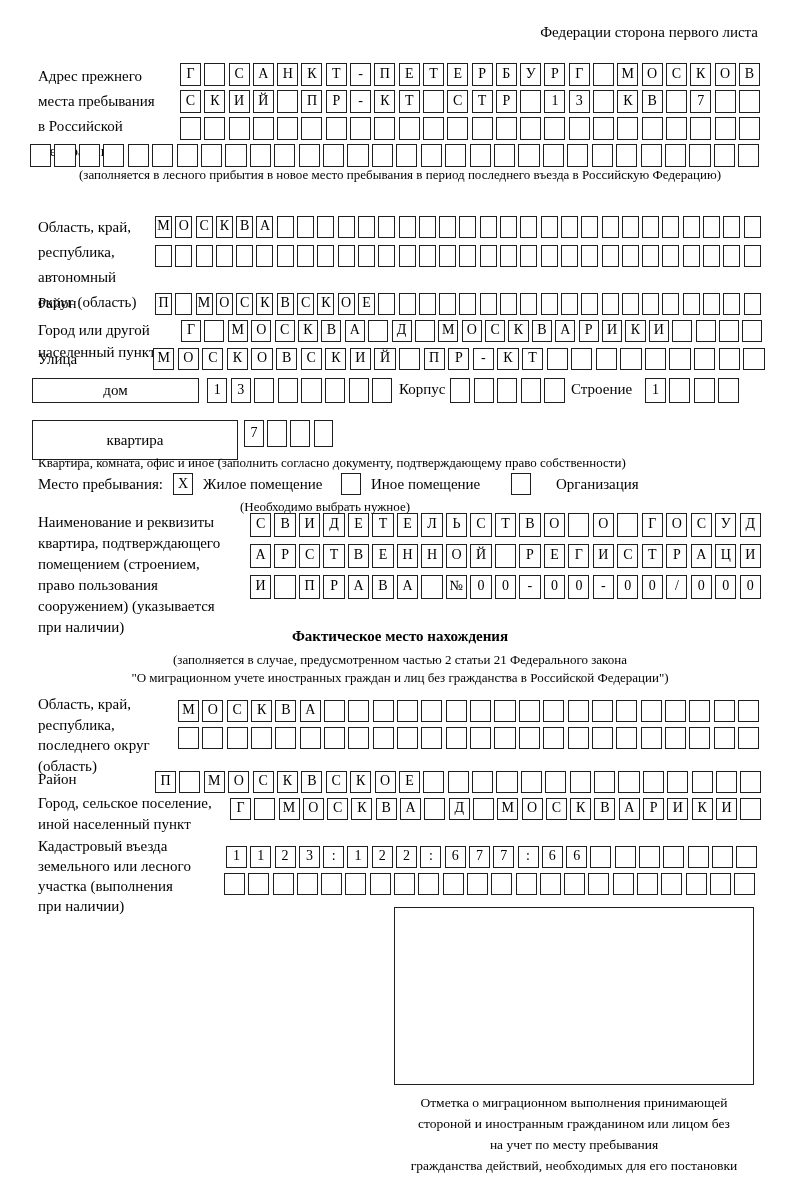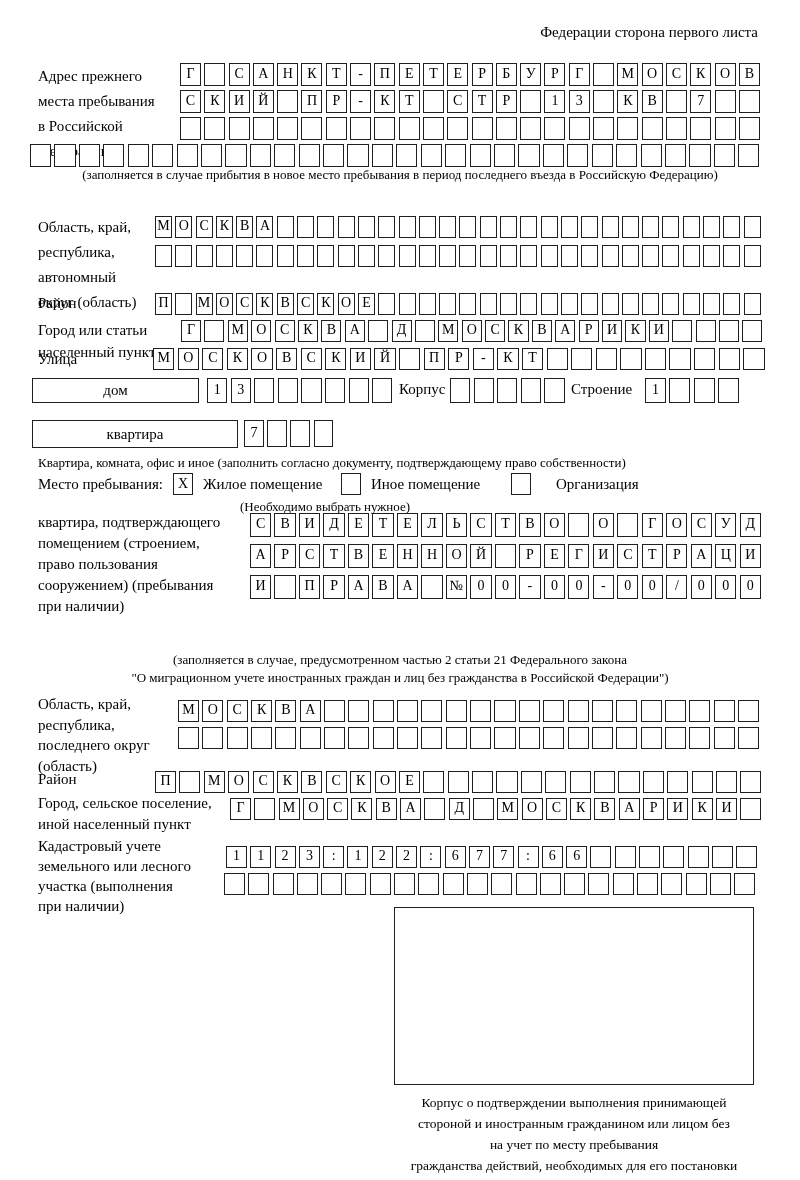--- a/index.html
+++ b/index.html
@@ -29,75 +29,77 @@
   <div class="abs label" style="left:38px;top:64px;line-height:25px">
     <div>Адрес прежнего</div>
     <div>места пребывания</div>
     <div>в Российской</div>
     <div>Федерации</div>
   </div>
   <div class="cellrow" style="left: 180px; top: 63px;"><span class="cell" style="width: 21px; height: 23px; line-height: 19px;">Г</span><span class="cell" style="width: 21px; height: 23px; line-height: 19px;"></span><span class="cell" style="width: 21px; height: 23px; line-height: 19px;">С</span><span class="cell" style="width: 21px; height: 23px; line-height: 19px;">А</span><span class="cell" style="width: 21px; height: 23px; line-height: 19px;">Н</span><span class="cell" style="width: 21px; height: 23px; line-height: 19px;">К</span><span class="cell" style="width: 21px; height: 23px; line-height: 19px;">Т</span><span class="cell" style="width: 21px; height: 23px; line-height: 19px;">-</span><span class="cell" style="width: 21px; height: 23px; line-height: 19px;">П</span><span class="cell" style="width: 21px; height: 23px; line-height: 19px;">Е</span><span class="cell" style="width: 21px; height: 23px; line-height: 19px;">Т</span><span class="cell" style="width: 21px; height: 23px; line-height: 19px;">Е</span><span class="cell" style="width: 21px; height: 23px; line-height: 19px;">Р</span><span class="cell" style="width: 21px; height: 23px; line-height: 19px;">Б</span><span class="cell" style="width: 21px; height: 23px; line-height: 19px;">У</span><span class="cell" style="width: 21px; height: 23px; line-height: 19px;">Р</span><span class="cell" style="width: 21px; height: 23px; line-height: 19px;">Г</span><span class="cell" style="width: 21px; height: 23px; line-height: 19px;"></span><span class="cell" style="width: 21px; height: 23px; line-height: 19px;">М</span><span class="cell" style="width: 21px; height: 23px; line-height: 19px;">О</span><span class="cell" style="width: 21px; height: 23px; line-height: 19px;">С</span><span class="cell" style="width: 21px; height: 23px; line-height: 19px;">К</span><span class="cell" style="width: 21px; height: 23px; line-height: 19px;">О</span><span class="cell" style="width: 21px; height: 23px; line-height: 19px;">В</span></div>
   <div class="cellrow" style="left: 180px; top: 90px;"><span class="cell" style="width: 21px; height: 23px; line-height: 19px;">С</span><span class="cell" style="width: 21px; height: 23px; line-height: 19px;">К</span><span class="cell" style="width: 21px; height: 23px; line-height: 19px;">И</span><span class="cell" style="width: 21px; height: 23px; line-height: 19px;">Й</span><span class="cell" style="width: 21px; height: 23px; line-height: 19px;"></span><span class="cell" style="width: 21px; height: 23px; line-height: 19px;">П</span><span class="cell" style="width: 21px; height: 23px; line-height: 19px;">Р</span><span class="cell" style="width: 21px; height: 23px; line-height: 19px;">-</span><span class="cell" style="width: 21px; height: 23px; line-height: 19px;">К</span><span class="cell" style="width: 21px; height: 23px; line-height: 19px;">Т</span><span class="cell" style="width: 21px; height: 23px; line-height: 19px;"></span><span class="cell" style="width: 21px; height: 23px; line-height: 19px;">С</span><span class="cell" style="width: 21px; height: 23px; line-height: 19px;">Т</span><span class="cell" style="width: 21px; height: 23px; line-height: 19px;">Р</span><span class="cell" style="width: 21px; height: 23px; line-height: 19px;"></span><span class="cell" style="width: 21px; height: 23px; line-height: 19px;">1</span><span class="cell" style="width: 21px; height: 23px; line-height: 19px;">3</span><span class="cell" style="width: 21px; height: 23px; line-height: 19px;"></span><span class="cell" style="width: 21px; height: 23px; line-height: 19px;">К</span><span class="cell" style="width: 21px; height: 23px; line-height: 19px;">В</span><span class="cell" style="width: 21px; height: 23px; line-height: 19px;"></span><span class="cell" style="width: 21px; height: 23px; line-height: 19px;">7</span><span class="cell" style="width: 21px; height: 23px; line-height: 19px;"></span><span class="cell" style="width: 21px; height: 23px; line-height: 19px;"></span></div>
   <div class="cellrow" style="left: 180px; top: 117px;"><span class="cell" style="width: 21px; height: 23px; line-height: 19px;"></span><span class="cell" style="width: 21px; height: 23px; line-height: 19px;"></span><span class="cell" style="width: 21px; height: 23px; line-height: 19px;"></span><span class="cell" style="width: 21px; height: 23px; line-height: 19px;"></span><span class="cell" style="width: 21px; height: 23px; line-height: 19px;"></span><span class="cell" style="width: 21px; height: 23px; line-height: 19px;"></span><span class="cell" style="width: 21px; height: 23px; line-height: 19px;"></span><span class="cell" style="width: 21px; height: 23px; line-height: 19px;"></span><span class="cell" style="width: 21px; height: 23px; line-height: 19px;"></span><span class="cell" style="width: 21px; height: 23px; line-height: 19px;"></span><span class="cell" style="width: 21px; height: 23px; line-height: 19px;"></span><span class="cell" style="width: 21px; height: 23px; line-height: 19px;"></span><span class="cell" style="width: 21px; height: 23px; line-height: 19px;"></span><span class="cell" style="width: 21px; height: 23px; line-height: 19px;"></span><span class="cell" style="width: 21px; height: 23px; line-height: 19px;"></span><span class="cell" style="width: 21px; height: 23px; line-height: 19px;"></span><span class="cell" style="width: 21px; height: 23px; line-height: 19px;"></span><span class="cell" style="width: 21px; height: 23px; line-height: 19px;"></span><span class="cell" style="width: 21px; height: 23px; line-height: 19px;"></span><span class="cell" style="width: 21px; height: 23px; line-height: 19px;"></span><span class="cell" style="width: 21px; height: 23px; line-height: 19px;"></span><span class="cell" style="width: 21px; height: 23px; line-height: 19px;"></span><span class="cell" style="width: 21px; height: 23px; line-height: 19px;"></span><span class="cell" style="width: 21px; height: 23px; line-height: 19px;"></span></div>
   <div class="cellrow" style="left: 30px; top: 144px;"><span class="cell" style="width: 21.13px; height: 23px; line-height: 19px;"></span><span class="cell" style="width: 21.13px; height: 23px; line-height: 19px;"></span><span class="cell" style="width: 21.13px; height: 23px; line-height: 19px;"></span><span class="cell" style="width: 21.13px; height: 23px; line-height: 19px;"></span><span class="cell" style="width: 21.13px; height: 23px; line-height: 19px;"></span><span class="cell" style="width: 21.13px; height: 23px; line-height: 19px;"></span><span class="cell" style="width: 21.13px; height: 23px; line-height: 19px;"></span><span class="cell" style="width: 21.13px; height: 23px; line-height: 19px;"></span><span class="cell" style="width: 21.13px; height: 23px; line-height: 19px;"></span><span class="cell" style="width: 21.13px; height: 23px; line-height: 19px;"></span><span class="cell" style="width: 21.13px; height: 23px; line-height: 19px;"></span><span class="cell" style="width: 21.13px; height: 23px; line-height: 19px;"></span><span class="cell" style="width: 21.13px; height: 23px; line-height: 19px;"></span><span class="cell" style="width: 21.13px; height: 23px; line-height: 19px;"></span><span class="cell" style="width: 21.13px; height: 23px; line-height: 19px;"></span><span class="cell" style="width: 21.13px; height: 23px; line-height: 19px;"></span><span class="cell" style="width: 21.13px; height: 23px; line-height: 19px;"></span><span class="cell" style="width: 21.13px; height: 23px; line-height: 19px;"></span><span class="cell" style="width: 21.13px; height: 23px; line-height: 19px;"></span><span class="cell" style="width: 21.13px; height: 23px; line-height: 19px;"></span><span class="cell" style="width: 21.13px; height: 23px; line-height: 19px;"></span><span class="cell" style="width: 21.13px; height: 23px; line-height: 19px;"></span><span class="cell" style="width: 21.13px; height: 23px; line-height: 19px;"></span><span class="cell" style="width: 21.13px; height: 23px; line-height: 19px;"></span><span class="cell" style="width: 21.13px; height: 23px; line-height: 19px;"></span><span class="cell" style="width: 21.13px; height: 23px; line-height: 19px;"></span><span class="cell" style="width: 21.13px; height: 23px; line-height: 19px;"></span><span class="cell" style="width: 21.13px; height: 23px; line-height: 19px;"></span><span class="cell" style="width: 21.13px; height: 23px; line-height: 19px;"></span><span class="cell" style="width: 21.13px; height: 23px; line-height: 19px;"></span></div>
-  <div class="abs caption center" style="top:167px">(заполняется в случае прибытия в новое место пребывания в период последнего въезда в Российскую Федерацию)</div>
+  <div class="abs caption center" style="top:167px">(заполняется в лесного прибытия в новое место пребывания в период последнего въезда в Российскую Федерацию)</div>
 
 
   <div class="abs label" style="left:38px;top:215px;line-height:25px">
     <div>Область, край,</div>
     <div>республика,</div>
     <div>автономный</div>
     <div>округ (область)</div>
   </div>
   <div class="cellrow" style="left: 155px; top: 216px;"><span class="cell" style="width: 17px; height: 22px; line-height: 18px;">М</span><span class="cell" style="width: 17px; height: 22px; line-height: 18px;">О</span><span class="cell" style="width: 17px; height: 22px; line-height: 18px;">С</span><span class="cell" style="width: 17px; height: 22px; line-height: 18px;">К</span><span class="cell" style="width: 17px; height: 22px; line-height: 18px;">В</span><span class="cell" style="width: 17px; height: 22px; line-height: 18px;">А</span><span class="cell" style="width: 17px; height: 22px; line-height: 18px;"></span><span class="cell" style="width: 17px; height: 22px; line-height: 18px;"></span><span class="cell" style="width: 17px; height: 22px; line-height: 18px;"></span><span class="cell" style="width: 17px; height: 22px; line-height: 18px;"></span><span class="cell" style="width: 17px; height: 22px; line-height: 18px;"></span><span class="cell" style="width: 17px; height: 22px; line-height: 18px;"></span><span class="cell" style="width: 17px; height: 22px; line-height: 18px;"></span><span class="cell" style="width: 17px; height: 22px; line-height: 18px;"></span><span class="cell" style="width: 17px; height: 22px; line-height: 18px;"></span><span class="cell" style="width: 17px; height: 22px; line-height: 18px;"></span><span class="cell" style="width: 17px; height: 22px; line-height: 18px;"></span><span class="cell" style="width: 17px; height: 22px; line-height: 18px;"></span><span class="cell" style="width: 17px; height: 22px; line-height: 18px;"></span><span class="cell" style="width: 17px; height: 22px; line-height: 18px;"></span><span class="cell" style="width: 17px; height: 22px; line-height: 18px;"></span><span class="cell" style="width: 17px; height: 22px; line-height: 18px;"></span><span class="cell" style="width: 17px; height: 22px; line-height: 18px;"></span><span class="cell" style="width: 17px; height: 22px; line-height: 18px;"></span><span class="cell" style="width: 17px; height: 22px; line-height: 18px;"></span><span class="cell" style="width: 17px; height: 22px; line-height: 18px;"></span><span class="cell" style="width: 17px; height: 22px; line-height: 18px;"></span><span class="cell" style="width: 17px; height: 22px; line-height: 18px;"></span><span class="cell" style="width: 17px; height: 22px; line-height: 18px;"></span><span class="cell" style="width: 17px; height: 22px; line-height: 18px;"></span></div>
   <div class="cellrow" style="left: 155px; top: 245px;"><span class="cell" style="width: 17px; height: 22px; line-height: 18px;"></span><span class="cell" style="width: 17px; height: 22px; line-height: 18px;"></span><span class="cell" style="width: 17px; height: 22px; line-height: 18px;"></span><span class="cell" style="width: 17px; height: 22px; line-height: 18px;"></span><span class="cell" style="width: 17px; height: 22px; line-height: 18px;"></span><span class="cell" style="width: 17px; height: 22px; line-height: 18px;"></span><span class="cell" style="width: 17px; height: 22px; line-height: 18px;"></span><span class="cell" style="width: 17px; height: 22px; line-height: 18px;"></span><span class="cell" style="width: 17px; height: 22px; line-height: 18px;"></span><span class="cell" style="width: 17px; height: 22px; line-height: 18px;"></span><span class="cell" style="width: 17px; height: 22px; line-height: 18px;"></span><span class="cell" style="width: 17px; height: 22px; line-height: 18px;"></span><span class="cell" style="width: 17px; height: 22px; line-height: 18px;"></span><span class="cell" style="width: 17px; height: 22px; line-height: 18px;"></span><span class="cell" style="width: 17px; height: 22px; line-height: 18px;"></span><span class="cell" style="width: 17px; height: 22px; line-height: 18px;"></span><span class="cell" style="width: 17px; height: 22px; line-height: 18px;"></span><span class="cell" style="width: 17px; height: 22px; line-height: 18px;"></span><span class="cell" style="width: 17px; height: 22px; line-height: 18px;"></span><span class="cell" style="width: 17px; height: 22px; line-height: 18px;"></span><span class="cell" style="width: 17px; height: 22px; line-height: 18px;"></span><span class="cell" style="width: 17px; height: 22px; line-height: 18px;"></span><span class="cell" style="width: 17px; height: 22px; line-height: 18px;"></span><span class="cell" style="width: 17px; height: 22px; line-height: 18px;"></span><span class="cell" style="width: 17px; height: 22px; line-height: 18px;"></span><span class="cell" style="width: 17px; height: 22px; line-height: 18px;"></span><span class="cell" style="width: 17px; height: 22px; line-height: 18px;"></span><span class="cell" style="width: 17px; height: 22px; line-height: 18px;"></span><span class="cell" style="width: 17px; height: 22px; line-height: 18px;"></span><span class="cell" style="width: 17px; height: 22px; line-height: 18px;"></span></div>
 
   <div class="abs label" style="left:38px;top:295px">Район</div>
   <div class="cellrow" style="left: 155px; top: 293px;"><span class="cell" style="width: 17px; height: 22px; line-height: 18px;">П</span><span class="cell" style="width: 17px; height: 22px; line-height: 18px;"></span><span class="cell" style="width: 17px; height: 22px; line-height: 18px;">М</span><span class="cell" style="width: 17px; height: 22px; line-height: 18px;">О</span><span class="cell" style="width: 17px; height: 22px; line-height: 18px;">С</span><span class="cell" style="width: 17px; height: 22px; line-height: 18px;">К</span><span class="cell" style="width: 17px; height: 22px; line-height: 18px;">В</span><span class="cell" style="width: 17px; height: 22px; line-height: 18px;">С</span><span class="cell" style="width: 17px; height: 22px; line-height: 18px;">К</span><span class="cell" style="width: 17px; height: 22px; line-height: 18px;">О</span><span class="cell" style="width: 17px; height: 22px; line-height: 18px;">Е</span><span class="cell" style="width: 17px; height: 22px; line-height: 18px;"></span><span class="cell" style="width: 17px; height: 22px; line-height: 18px;"></span><span class="cell" style="width: 17px; height: 22px; line-height: 18px;"></span><span class="cell" style="width: 17px; height: 22px; line-height: 18px;"></span><span class="cell" style="width: 17px; height: 22px; line-height: 18px;"></span><span class="cell" style="width: 17px; height: 22px; line-height: 18px;"></span><span class="cell" style="width: 17px; height: 22px; line-height: 18px;"></span><span class="cell" style="width: 17px; height: 22px; line-height: 18px;"></span><span class="cell" style="width: 17px; height: 22px; line-height: 18px;"></span><span class="cell" style="width: 17px; height: 22px; line-height: 18px;"></span><span class="cell" style="width: 17px; height: 22px; line-height: 18px;"></span><span class="cell" style="width: 17px; height: 22px; line-height: 18px;"></span><span class="cell" style="width: 17px; height: 22px; line-height: 18px;"></span><span class="cell" style="width: 17px; height: 22px; line-height: 18px;"></span><span class="cell" style="width: 17px; height: 22px; line-height: 18px;"></span><span class="cell" style="width: 17px; height: 22px; line-height: 18px;"></span><span class="cell" style="width: 17px; height: 22px; line-height: 18px;"></span><span class="cell" style="width: 17px; height: 22px; line-height: 18px;"></span><span class="cell" style="width: 17px; height: 22px; line-height: 18px;"></span></div>
 
   <div class="abs label" style="left:38px;top:319px;line-height:22px">
-    <div>Город или статьи</div>
+    <div>Город или другой</div>
     <div>населенный пункт</div>
   </div>
   <div class="cellrow" style="left: 181px; top: 320px;"><span class="cell" style="width: 20.1px; height: 22px; line-height: 18px;">Г</span><span class="cell" style="width: 20.1px; height: 22px; line-height: 18px;"></span><span class="cell" style="width: 20.1px; height: 22px; line-height: 18px;">М</span><span class="cell" style="width: 20.1px; height: 22px; line-height: 18px;">О</span><span class="cell" style="width: 20.1px; height: 22px; line-height: 18px;">С</span><span class="cell" style="width: 20.1px; height: 22px; line-height: 18px;">К</span><span class="cell" style="width: 20.1px; height: 22px; line-height: 18px;">В</span><span class="cell" style="width: 20.1px; height: 22px; line-height: 18px;">А</span><span class="cell" style="width: 20.1px; height: 22px; line-height: 18px;"></span><span class="cell" style="width: 20.1px; height: 22px; line-height: 18px;">Д</span><span class="cell" style="width: 20.1px; height: 22px; line-height: 18px;"></span><span class="cell" style="width: 20.1px; height: 22px; line-height: 18px;">М</span><span class="cell" style="width: 20.1px; height: 22px; line-height: 18px;">О</span><span class="cell" style="width: 20.1px; height: 22px; line-height: 18px;">С</span><span class="cell" style="width: 20.1px; height: 22px; line-height: 18px;">К</span><span class="cell" style="width: 20.1px; height: 22px; line-height: 18px;">В</span><span class="cell" style="width: 20.1px; height: 22px; line-height: 18px;">А</span><span class="cell" style="width: 20.1px; height: 22px; line-height: 18px;">Р</span><span class="cell" style="width: 20.1px; height: 22px; line-height: 18px;">И</span><span class="cell" style="width: 20.1px; height: 22px; line-height: 18px;">К</span><span class="cell" style="width: 20.1px; height: 22px; line-height: 18px;">И</span><span class="cell" style="width: 20.1px; height: 22px; line-height: 18px;"></span><span class="cell" style="width: 20.1px; height: 22px; line-height: 18px;"></span><span class="cell" style="width: 20.1px; height: 22px; line-height: 18px;"></span><span class="cell" style="width: 20.1px; height: 22px; line-height: 18px;"></span></div>
 
   <div class="abs label" style="left:38px;top:351px">Улица</div>
   <div class="cellrow" style="left: 153px; top: 348px;"><span class="cell" style="width: 21.3px; height: 22px; line-height: 18px;">М</span><span class="cell" style="width: 21.3px; height: 22px; line-height: 18px;">О</span><span class="cell" style="width: 21.3px; height: 22px; line-height: 18px;">С</span><span class="cell" style="width: 21.3px; height: 22px; line-height: 18px;">К</span><span class="cell" style="width: 21.3px; height: 22px; line-height: 18px;">О</span><span class="cell" style="width: 21.3px; height: 22px; line-height: 18px;">В</span><span class="cell" style="width: 21.3px; height: 22px; line-height: 18px;">С</span><span class="cell" style="width: 21.3px; height: 22px; line-height: 18px;">К</span><span class="cell" style="width: 21.3px; height: 22px; line-height: 18px;">И</span><span class="cell" style="width: 21.3px; height: 22px; line-height: 18px;">Й</span><span class="cell" style="width: 21.3px; height: 22px; line-height: 18px;"></span><span class="cell" style="width: 21.3px; height: 22px; line-height: 18px;">П</span><span class="cell" style="width: 21.3px; height: 22px; line-height: 18px;">Р</span><span class="cell" style="width: 21.3px; height: 22px; line-height: 18px;">-</span><span class="cell" style="width: 21.3px; height: 22px; line-height: 18px;">К</span><span class="cell" style="width: 21.3px; height: 22px; line-height: 18px;">Т</span><span class="cell" style="width: 21.3px; height: 22px; line-height: 18px;"></span><span class="cell" style="width: 21.3px; height: 22px; line-height: 18px;"></span><span class="cell" style="width: 21.3px; height: 22px; line-height: 18px;"></span><span class="cell" style="width: 21.3px; height: 22px; line-height: 18px;"></span><span class="cell" style="width: 21.3px; height: 22px; line-height: 18px;"></span><span class="cell" style="width: 21.3px; height: 22px; line-height: 18px;"></span><span class="cell" style="width: 21.3px; height: 22px; line-height: 18px;"></span><span class="cell" style="width: 21.3px; height: 22px; line-height: 18px;"></span><span class="cell" style="width: 21.3px; height: 22px; line-height: 18px;"></span></div>
 
   <div class="bigbox" style="left:32px;top:378px;width:167px;height:25px">дом</div>
   <div class="cellrow" style="left: 207px; top: 378px;"><span class="cell" style="width: 20.3px; height: 25px; line-height: 21px;">1</span><span class="cell" style="width: 20.3px; height: 25px; line-height: 21px;">3</span><span class="cell" style="width: 20.3px; height: 25px; line-height: 21px;"></span><span class="cell" style="width: 20.3px; height: 25px; line-height: 21px;"></span><span class="cell" style="width: 20.3px; height: 25px; line-height: 21px;"></span><span class="cell" style="width: 20.3px; height: 25px; line-height: 21px;"></span><span class="cell" style="width: 20.3px; height: 25px; line-height: 21px;"></span><span class="cell" style="width: 20.3px; height: 25px; line-height: 21px;"></span></div>
   <div class="abs label" style="left:399px;top:381px">Корпус</div>
   <div class="cellrow" style="left: 450px; top: 378px;"><span class="cell" style="width: 20.3px; height: 25px; line-height: 21px;"></span><span class="cell" style="width: 20.3px; height: 25px; line-height: 21px;"></span><span class="cell" style="width: 20.3px; height: 25px; line-height: 21px;"></span><span class="cell" style="width: 20.3px; height: 25px; line-height: 21px;"></span><span class="cell" style="width: 20.3px; height: 25px; line-height: 21px;"></span></div>
   <div class="abs label" style="left:571px;top:381px">Строение</div>
   <div class="cellrow" style="left: 645px; top: 378px;"><span class="cell" style="width: 21.1px; height: 25px; line-height: 21px;">1</span><span class="cell" style="width: 21.1px; height: 25px; line-height: 21px;"></span><span class="cell" style="width: 21.1px; height: 25px; line-height: 21px;"></span><span class="cell" style="width: 21.1px; height: 25px; line-height: 21px;"></span></div>
 
-  <div class="bigbox" style="left:32px;top:420px;width:206px;height:28px">квартира</div>
+  <div class="bigbox" style="left:32px;top:420px;width:206px;height:40px">квартира</div>
   <div class="cellrow" style="left: 244px; top: 420px;"><span class="cell" style="width: 19.9px; height: 27px; line-height: 23px;">7</span><span class="cell" style="width: 19.9px; height: 27px; line-height: 23px;"></span><span class="cell" style="width: 19.9px; height: 27px; line-height: 23px;"></span><span class="cell" style="width: 19.9px; height: 27px; line-height: 23px;"></span></div>
   <div class="abs caption" style="left:38px;top:455px">Квартира, комната, офис и иное (заполнить согласно документу, подтверждающему право собственности)</div>
 
   <div class="abs label" style="left:38px;top:476px">Место пребывания:</div>
   <div class="checkbox" style="left:173px;top:473px">X</div>
   <div class="abs label" style="left:203px;top:476px">Жилое помещение</div>
   <div class="checkbox" style="left:341px;top:473px"></div>
   <div class="abs label" style="left:371px;top:476px">Иное помещение</div>
   <div class="checkbox" style="left:511px;top:473px"></div>
   <div class="abs label" style="left:556px;top:476px">Организация</div>
   <div class="abs caption" style="left:240px;top:499px">(Необходимо выбрать нужное)</div>
 
   <div class="abs label" style="left:38px;top:512px;line-height:21px">
+    <div>Наименование и реквизиты</div>
     <div>квартира, подтверждающего</div>
     <div>помещением (строением,</div>
     <div>право пользования</div>
-    <div>сооружением) (пребывания</div>
+    <div>сооружением) (указывается</div>
     <div>при наличии)</div>
   </div>
   <div class="cellrow" style="left: 250px; top: 513px;"><span class="cell" style="width: 21.2px; height: 24px; line-height: 20px;">С</span><span class="cell" style="width: 21.2px; height: 24px; line-height: 20px;">В</span><span class="cell" style="width: 21.2px; height: 24px; line-height: 20px;">И</span><span class="cell" style="width: 21.2px; height: 24px; line-height: 20px;">Д</span><span class="cell" style="width: 21.2px; height: 24px; line-height: 20px;">Е</span><span class="cell" style="width: 21.2px; height: 24px; line-height: 20px;">Т</span><span class="cell" style="width: 21.2px; height: 24px; line-height: 20px;">Е</span><span class="cell" style="width: 21.2px; height: 24px; line-height: 20px;">Л</span><span class="cell" style="width: 21.2px; height: 24px; line-height: 20px;">Ь</span><span class="cell" style="width: 21.2px; height: 24px; line-height: 20px;">С</span><span class="cell" style="width: 21.2px; height: 24px; line-height: 20px;">Т</span><span class="cell" style="width: 21.2px; height: 24px; line-height: 20px;">В</span><span class="cell" style="width: 21.2px; height: 24px; line-height: 20px;">О</span><span class="cell" style="width: 21.2px; height: 24px; line-height: 20px;"></span><span class="cell" style="width: 21.2px; height: 24px; line-height: 20px;">О</span><span class="cell" style="width: 21.2px; height: 24px; line-height: 20px;"></span><span class="cell" style="width: 21.2px; height: 24px; line-height: 20px;">Г</span><span class="cell" style="width: 21.2px; height: 24px; line-height: 20px;">О</span><span class="cell" style="width: 21.2px; height: 24px; line-height: 20px;">С</span><span class="cell" style="width: 21.2px; height: 24px; line-height: 20px;">У</span><span class="cell" style="width: 21.2px; height: 24px; line-height: 20px;">Д</span></div>
   <div class="cellrow" style="left: 250px; top: 544px;"><span class="cell" style="width: 21.2px; height: 24px; line-height: 20px;">А</span><span class="cell" style="width: 21.2px; height: 24px; line-height: 20px;">Р</span><span class="cell" style="width: 21.2px; height: 24px; line-height: 20px;">С</span><span class="cell" style="width: 21.2px; height: 24px; line-height: 20px;">Т</span><span class="cell" style="width: 21.2px; height: 24px; line-height: 20px;">В</span><span class="cell" style="width: 21.2px; height: 24px; line-height: 20px;">Е</span><span class="cell" style="width: 21.2px; height: 24px; line-height: 20px;">Н</span><span class="cell" style="width: 21.2px; height: 24px; line-height: 20px;">Н</span><span class="cell" style="width: 21.2px; height: 24px; line-height: 20px;">О</span><span class="cell" style="width: 21.2px; height: 24px; line-height: 20px;">Й</span><span class="cell" style="width: 21.2px; height: 24px; line-height: 20px;"></span><span class="cell" style="width: 21.2px; height: 24px; line-height: 20px;">Р</span><span class="cell" style="width: 21.2px; height: 24px; line-height: 20px;">Е</span><span class="cell" style="width: 21.2px; height: 24px; line-height: 20px;">Г</span><span class="cell" style="width: 21.2px; height: 24px; line-height: 20px;">И</span><span class="cell" style="width: 21.2px; height: 24px; line-height: 20px;">С</span><span class="cell" style="width: 21.2px; height: 24px; line-height: 20px;">Т</span><span class="cell" style="width: 21.2px; height: 24px; line-height: 20px;">Р</span><span class="cell" style="width: 21.2px; height: 24px; line-height: 20px;">А</span><span class="cell" style="width: 21.2px; height: 24px; line-height: 20px;">Ц</span><span class="cell" style="width: 21.2px; height: 24px; line-height: 20px;">И</span></div>
   <div class="cellrow" style="left: 250px; top: 575px;"><span class="cell" style="width: 21.2px; height: 24px; line-height: 20px;">И</span><span class="cell" style="width: 21.2px; height: 24px; line-height: 20px;"></span><span class="cell" style="width: 21.2px; height: 24px; line-height: 20px;">П</span><span class="cell" style="width: 21.2px; height: 24px; line-height: 20px;">Р</span><span class="cell" style="width: 21.2px; height: 24px; line-height: 20px;">А</span><span class="cell" style="width: 21.2px; height: 24px; line-height: 20px;">В</span><span class="cell" style="width: 21.2px; height: 24px; line-height: 20px;">А</span><span class="cell" style="width: 21.2px; height: 24px; line-height: 20px;"></span><span class="cell" style="width: 21.2px; height: 24px; line-height: 20px;">№</span><span class="cell" style="width: 21.2px; height: 24px; line-height: 20px;">0</span><span class="cell" style="width: 21.2px; height: 24px; line-height: 20px;">0</span><span class="cell" style="width: 21.2px; height: 24px; line-height: 20px;">-</span><span class="cell" style="width: 21.2px; height: 24px; line-height: 20px;">0</span><span class="cell" style="width: 21.2px; height: 24px; line-height: 20px;">0</span><span class="cell" style="width: 21.2px; height: 24px; line-height: 20px;">-</span><span class="cell" style="width: 21.2px; height: 24px; line-height: 20px;">0</span><span class="cell" style="width: 21.2px; height: 24px; line-height: 20px;">0</span><span class="cell" style="width: 21.2px; height: 24px; line-height: 20px;">/</span><span class="cell" style="width: 21.2px; height: 24px; line-height: 20px;">0</span><span class="cell" style="width: 21.2px; height: 24px; line-height: 20px;">0</span><span class="cell" style="width: 21.2px; height: 24px; line-height: 20px;">0</span></div>
 
+  <div class="abs title center" style="top:628px;font-size:15px">Фактическое место нахождения</div>
   <div class="abs caption center" style="top:652px">(заполняется в случае, предусмотренном частью 2 статьи 21 Федерального закона</div>
   <div class="abs caption center" style="top:670px">"О миграционном учете иностранных граждан и лиц без гражданства в Российской Федерации")</div>
 
   <div class="abs label" style="left:38px;top:694px;line-height:20.5px">
     <div>Область, край,</div>
     <div>республика,</div>
     <div>последнего округ</div>
     <div>(область)</div>
   </div>
   <div class="cellrow" style="left: 178px; top: 700px;"><span class="cell" style="width: 21.05px; height: 22px; line-height: 18px;">М</span><span class="cell" style="width: 21.05px; height: 22px; line-height: 18px;">О</span><span class="cell" style="width: 21.05px; height: 22px; line-height: 18px;">С</span><span class="cell" style="width: 21.05px; height: 22px; line-height: 18px;">К</span><span class="cell" style="width: 21.05px; height: 22px; line-height: 18px;">В</span><span class="cell" style="width: 21.05px; height: 22px; line-height: 18px;">А</span><span class="cell" style="width: 21.05px; height: 22px; line-height: 18px;"></span><span class="cell" style="width: 21.05px; height: 22px; line-height: 18px;"></span><span class="cell" style="width: 21.05px; height: 22px; line-height: 18px;"></span><span class="cell" style="width: 21.05px; height: 22px; line-height: 18px;"></span><span class="cell" style="width: 21.05px; height: 22px; line-height: 18px;"></span><span class="cell" style="width: 21.05px; height: 22px; line-height: 18px;"></span><span class="cell" style="width: 21.05px; height: 22px; line-height: 18px;"></span><span class="cell" style="width: 21.05px; height: 22px; line-height: 18px;"></span><span class="cell" style="width: 21.05px; height: 22px; line-height: 18px;"></span><span class="cell" style="width: 21.05px; height: 22px; line-height: 18px;"></span><span class="cell" style="width: 21.05px; height: 22px; line-height: 18px;"></span><span class="cell" style="width: 21.05px; height: 22px; line-height: 18px;"></span><span class="cell" style="width: 21.05px; height: 22px; line-height: 18px;"></span><span class="cell" style="width: 21.05px; height: 22px; line-height: 18px;"></span><span class="cell" style="width: 21.05px; height: 22px; line-height: 18px;"></span><span class="cell" style="width: 21.05px; height: 22px; line-height: 18px;"></span><span class="cell" style="width: 21.05px; height: 22px; line-height: 18px;"></span><span class="cell" style="width: 21.05px; height: 22px; line-height: 18px;"></span></div>
@@ -106,29 +108,29 @@
   <div class="abs label" style="left:38px;top:771px">Район</div>
   <div class="cellrow" style="left: 155px; top: 771px;"><span class="cell" style="width: 21.1px; height: 22px; line-height: 18px;">П</span><span class="cell" style="width: 21.1px; height: 22px; line-height: 18px;"></span><span class="cell" style="width: 21.1px; height: 22px; line-height: 18px;">М</span><span class="cell" style="width: 21.1px; height: 22px; line-height: 18px;">О</span><span class="cell" style="width: 21.1px; height: 22px; line-height: 18px;">С</span><span class="cell" style="width: 21.1px; height: 22px; line-height: 18px;">К</span><span class="cell" style="width: 21.1px; height: 22px; line-height: 18px;">В</span><span class="cell" style="width: 21.1px; height: 22px; line-height: 18px;">С</span><span class="cell" style="width: 21.1px; height: 22px; line-height: 18px;">К</span><span class="cell" style="width: 21.1px; height: 22px; line-height: 18px;">О</span><span class="cell" style="width: 21.1px; height: 22px; line-height: 18px;">Е</span><span class="cell" style="width: 21.1px; height: 22px; line-height: 18px;"></span><span class="cell" style="width: 21.1px; height: 22px; line-height: 18px;"></span><span class="cell" style="width: 21.1px; height: 22px; line-height: 18px;"></span><span class="cell" style="width: 21.1px; height: 22px; line-height: 18px;"></span><span class="cell" style="width: 21.1px; height: 22px; line-height: 18px;"></span><span class="cell" style="width: 21.1px; height: 22px; line-height: 18px;"></span><span class="cell" style="width: 21.1px; height: 22px; line-height: 18px;"></span><span class="cell" style="width: 21.1px; height: 22px; line-height: 18px;"></span><span class="cell" style="width: 21.1px; height: 22px; line-height: 18px;"></span><span class="cell" style="width: 21.1px; height: 22px; line-height: 18px;"></span><span class="cell" style="width: 21.1px; height: 22px; line-height: 18px;"></span><span class="cell" style="width: 21.1px; height: 22px; line-height: 18px;"></span><span class="cell" style="width: 21.1px; height: 22px; line-height: 18px;"></span><span class="cell" style="width: 21.1px; height: 22px; line-height: 18px;"></span></div>
 
   <div class="abs label" style="left:38px;top:793px;line-height:20.5px">
     <div>Город, сельское поселение,</div>
     <div>иной населенный пункт</div>
   </div>
   <div class="cellrow" style="left: 230px; top: 798px;"><span class="cell" style="width: 21px; height: 22px; line-height: 18px;">Г</span><span class="cell" style="width: 21px; height: 22px; line-height: 18px;"></span><span class="cell" style="width: 21px; height: 22px; line-height: 18px;">М</span><span class="cell" style="width: 21px; height: 22px; line-height: 18px;">О</span><span class="cell" style="width: 21px; height: 22px; line-height: 18px;">С</span><span class="cell" style="width: 21px; height: 22px; line-height: 18px;">К</span><span class="cell" style="width: 21px; height: 22px; line-height: 18px;">В</span><span class="cell" style="width: 21px; height: 22px; line-height: 18px;">А</span><span class="cell" style="width: 21px; height: 22px; line-height: 18px;"></span><span class="cell" style="width: 21px; height: 22px; line-height: 18px;">Д</span><span class="cell" style="width: 21px; height: 22px; line-height: 18px;"></span><span class="cell" style="width: 21px; height: 22px; line-height: 18px;">М</span><span class="cell" style="width: 21px; height: 22px; line-height: 18px;">О</span><span class="cell" style="width: 21px; height: 22px; line-height: 18px;">С</span><span class="cell" style="width: 21px; height: 22px; line-height: 18px;">К</span><span class="cell" style="width: 21px; height: 22px; line-height: 18px;">В</span><span class="cell" style="width: 21px; height: 22px; line-height: 18px;">А</span><span class="cell" style="width: 21px; height: 22px; line-height: 18px;">Р</span><span class="cell" style="width: 21px; height: 22px; line-height: 18px;">И</span><span class="cell" style="width: 21px; height: 22px; line-height: 18px;">К</span><span class="cell" style="width: 21px; height: 22px; line-height: 18px;">И</span><span class="cell" style="width: 21px; height: 22px; line-height: 18px;"></span></div>
 
   <div class="abs label" style="left:38px;top:836px;line-height:20px">
-    <div>Кадастровый учете</div>
+    <div>Кадастровый въезда</div>
     <div>земельного или лесного</div>
     <div>участка (выполнения</div>
     <div>при наличии)</div>
   </div>
   <div class="cellrow" style="left: 226px; top: 846px;"><span class="cell" style="width: 21px; height: 22px; line-height: 18px;">1</span><span class="cell" style="width: 21px; height: 22px; line-height: 18px;">1</span><span class="cell" style="width: 21px; height: 22px; line-height: 18px;">2</span><span class="cell" style="width: 21px; height: 22px; line-height: 18px;">3</span><span class="cell" style="width: 21px; height: 22px; line-height: 18px;">:</span><span class="cell" style="width: 21px; height: 22px; line-height: 18px;">1</span><span class="cell" style="width: 21px; height: 22px; line-height: 18px;">2</span><span class="cell" style="width: 21px; height: 22px; line-height: 18px;">2</span><span class="cell" style="width: 21px; height: 22px; line-height: 18px;">:</span><span class="cell" style="width: 21px; height: 22px; line-height: 18px;">6</span><span class="cell" style="width: 21px; height: 22px; line-height: 18px;">7</span><span class="cell" style="width: 21px; height: 22px; line-height: 18px;">7</span><span class="cell" style="width: 21px; height: 22px; line-height: 18px;">:</span><span class="cell" style="width: 21px; height: 22px; line-height: 18px;">6</span><span class="cell" style="width: 21px; height: 22px; line-height: 18px;">6</span><span class="cell" style="width: 21px; height: 22px; line-height: 18px;"></span><span class="cell" style="width: 21px; height: 22px; line-height: 18px;"></span><span class="cell" style="width: 21px; height: 22px; line-height: 18px;"></span><span class="cell" style="width: 21px; height: 22px; line-height: 18px;"></span><span class="cell" style="width: 21px; height: 22px; line-height: 18px;"></span><span class="cell" style="width: 21px; height: 22px; line-height: 18px;"></span><span class="cell" style="width: 21px; height: 22px; line-height: 18px;"></span></div>
   <div class="cellrow" style="left: 224px; top: 873px;"><span class="cell" style="width: 21px; height: 22px; line-height: 18px;"></span><span class="cell" style="width: 21px; height: 22px; line-height: 18px;"></span><span class="cell" style="width: 21px; height: 22px; line-height: 18px;"></span><span class="cell" style="width: 21px; height: 22px; line-height: 18px;"></span><span class="cell" style="width: 21px; height: 22px; line-height: 18px;"></span><span class="cell" style="width: 21px; height: 22px; line-height: 18px;"></span><span class="cell" style="width: 21px; height: 22px; line-height: 18px;"></span><span class="cell" style="width: 21px; height: 22px; line-height: 18px;"></span><span class="cell" style="width: 21px; height: 22px; line-height: 18px;"></span><span class="cell" style="width: 21px; height: 22px; line-height: 18px;"></span><span class="cell" style="width: 21px; height: 22px; line-height: 18px;"></span><span class="cell" style="width: 21px; height: 22px; line-height: 18px;"></span><span class="cell" style="width: 21px; height: 22px; line-height: 18px;"></span><span class="cell" style="width: 21px; height: 22px; line-height: 18px;"></span><span class="cell" style="width: 21px; height: 22px; line-height: 18px;"></span><span class="cell" style="width: 21px; height: 22px; line-height: 18px;"></span><span class="cell" style="width: 21px; height: 22px; line-height: 18px;"></span><span class="cell" style="width: 21px; height: 22px; line-height: 18px;"></span><span class="cell" style="width: 21px; height: 22px; line-height: 18px;"></span><span class="cell" style="width: 21px; height: 22px; line-height: 18px;"></span><span class="cell" style="width: 21px; height: 22px; line-height: 18px;"></span><span class="cell" style="width: 21px; height: 22px; line-height: 18px;"></span></div>
 
   <div class="stampbox" style="left:394px;top:907px;width:360px;height:178px"></div>
   <div class="abs" style="left:374px;top:1092px;width:400px;text-align:center;font-size:13.5px;line-height:21px">
-    <div>Корпус о подтверждении выполнения принимающей</div>
+    <div>Отметка о миграционном выполнения принимающей</div>
     <div>стороной и иностранным гражданином или лицом без</div>
     <div>на учет по месту пребывания</div>
     <div>гражданства действий, необходимых для его постановки</div>
   </div>
 
 </div>
 
 </body></html>

